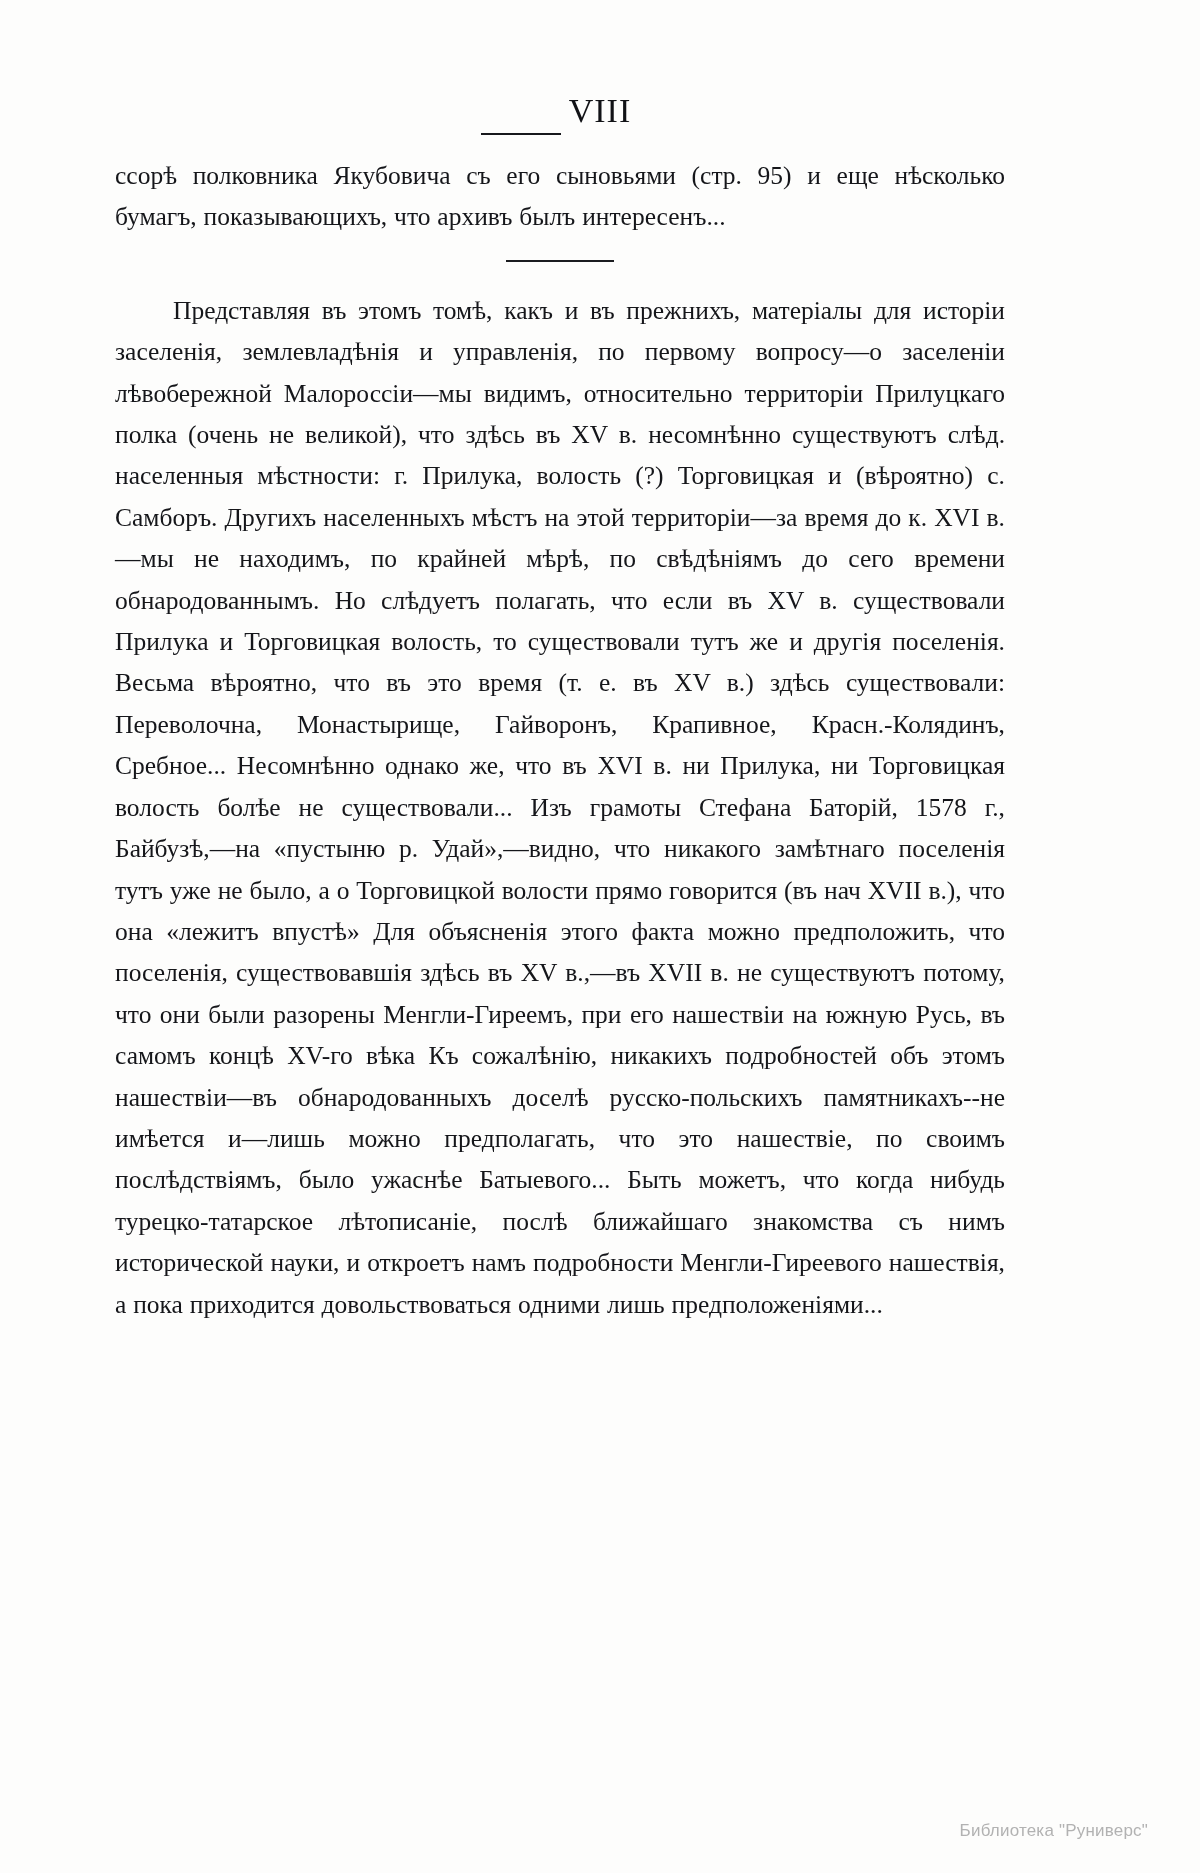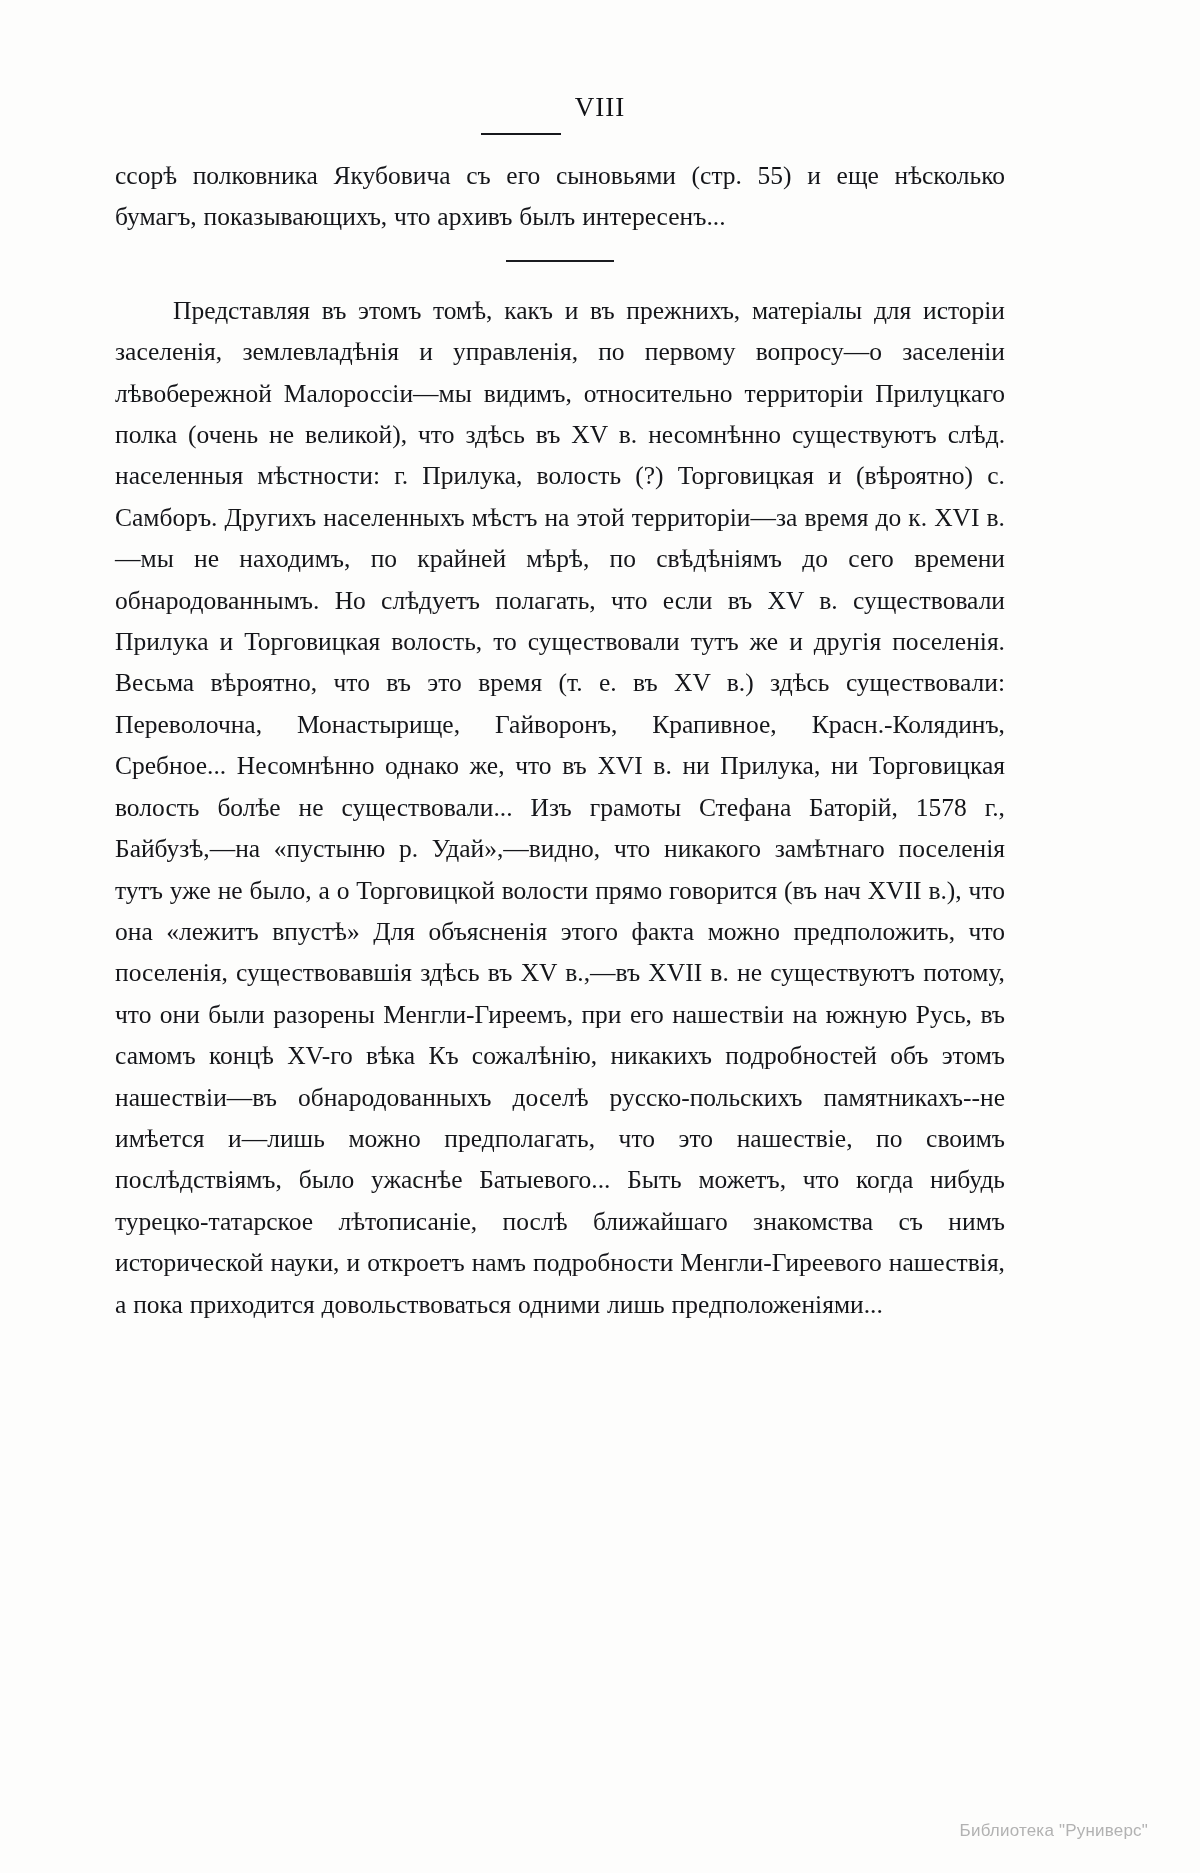--- a/index.html
+++ b/index.html
@@ -21,21 +21,21 @@
     width: 1200px;
     height: 1873px;
     background: #fdfdfc;
   }
   .page-number {
     position: absolute;
     top: 92px;
     left: 0;
     width: 1200px;
     text-align: center;
-    font-size: 27px;
+    font-size: 34px;
     letter-spacing: 1px;
     color: #111216;
   }
   .page-number-rule {
     position: absolute;
     top: 133px;
     left: 481px;
     width: 80px;
     height: 0;
     border-top: 2px solid #17181c;
@@ -80,21 +80,21 @@
 </head>
 <body>
 
 <div class="page">
 
   <div class="page-number">VIII</div>
   <div class="page-number-rule"></div>
 
   <div class="content">
 
-    <p class="para lead">ссорѣ полковника Якубовича съ его сыновьями (стр. 55) и еще нѣсколько бумагъ, показывающихъ, что архивъ былъ интересенъ...</p>
+    <p class="para lead">ссорѣ полковника Якубовича съ его сыновьями (стр. 95) и еще нѣсколько бумагъ, показывающихъ, что архивъ былъ интересенъ...</p>
 
     <div class="divider"></div>
 
     <p class="para indent">Представляя въ этомъ томѣ, какъ и въ прежнихъ, матеріалы для исторіи заселенія, землевладѣнія и управленія, по первому вопросу—о заселеніи лѣвобережной Малороссіи—мы видимъ, относительно территоріи Прилуцкаго полка (очень не великой), что здѣсь въ XV в. несомнѣнно существуютъ слѣд. населенныя мѣстности: г. Прилука, волость (?) Торговицкая и (вѣроятно) с. Самборъ. Другихъ населенныхъ мѣстъ на этой территоріи—за время до к. XVI в.—мы не находимъ, по крайней мѣрѣ, по свѣдѣніямъ до сего времени обнародованнымъ. Но слѣдуетъ полагать, что если въ XV в. существовали Прилука и Торговицкая волость, то существовали тутъ же и другія поселенія. Весьма вѣроятно, что въ это время (т. е. въ XV в.) здѣсь существовали: Переволочна, Монастырище, Гайворонъ, Крапивное, Красн.-Колядинъ, Сребное... Несомнѣнно однако же, что въ XVI в. ни Прилука, ни Торговицкая волость болѣе не существовали... Изъ грамоты Стефана Баторій, 1578 г., Байбузѣ,—на «пустыню р. Удай»,—видно, что никакого замѣтнаго поселенія тутъ уже не было, а о Торговицкой волости прямо говорится (въ нач XVII в.), что она «лежитъ впустѣ» Для объясненія этого факта можно предположить, что поселенія, существовавшія здѣсь въ XV в.,—въ XVII в. не существуютъ потому, что они были разорены Менгли-Гиреемъ, при его нашествіи на южную Русь, въ самомъ концѣ XV-го вѣка Къ сожалѣнію, никакихъ подробностей объ этомъ нашествіи—въ обнародованныхъ доселѣ русско-польскихъ памятникахъ--не имѣется и—лишь можно предполагать, что это нашествіе, по своимъ послѣдствіямъ, было ужаснѣе Батыевого... Быть можетъ, что когда нибудь турецко-татарское лѣтописаніе, послѣ ближайшаго знакомства съ нимъ исторической науки, и откроетъ намъ подробности Менгли-Гиреевого нашествія, а пока приходится довольствоваться одними лишь предположеніями...</p>
 
 
   </div>
 
   <div class="watermark">Библиотека "Руниверс"</div>
 

